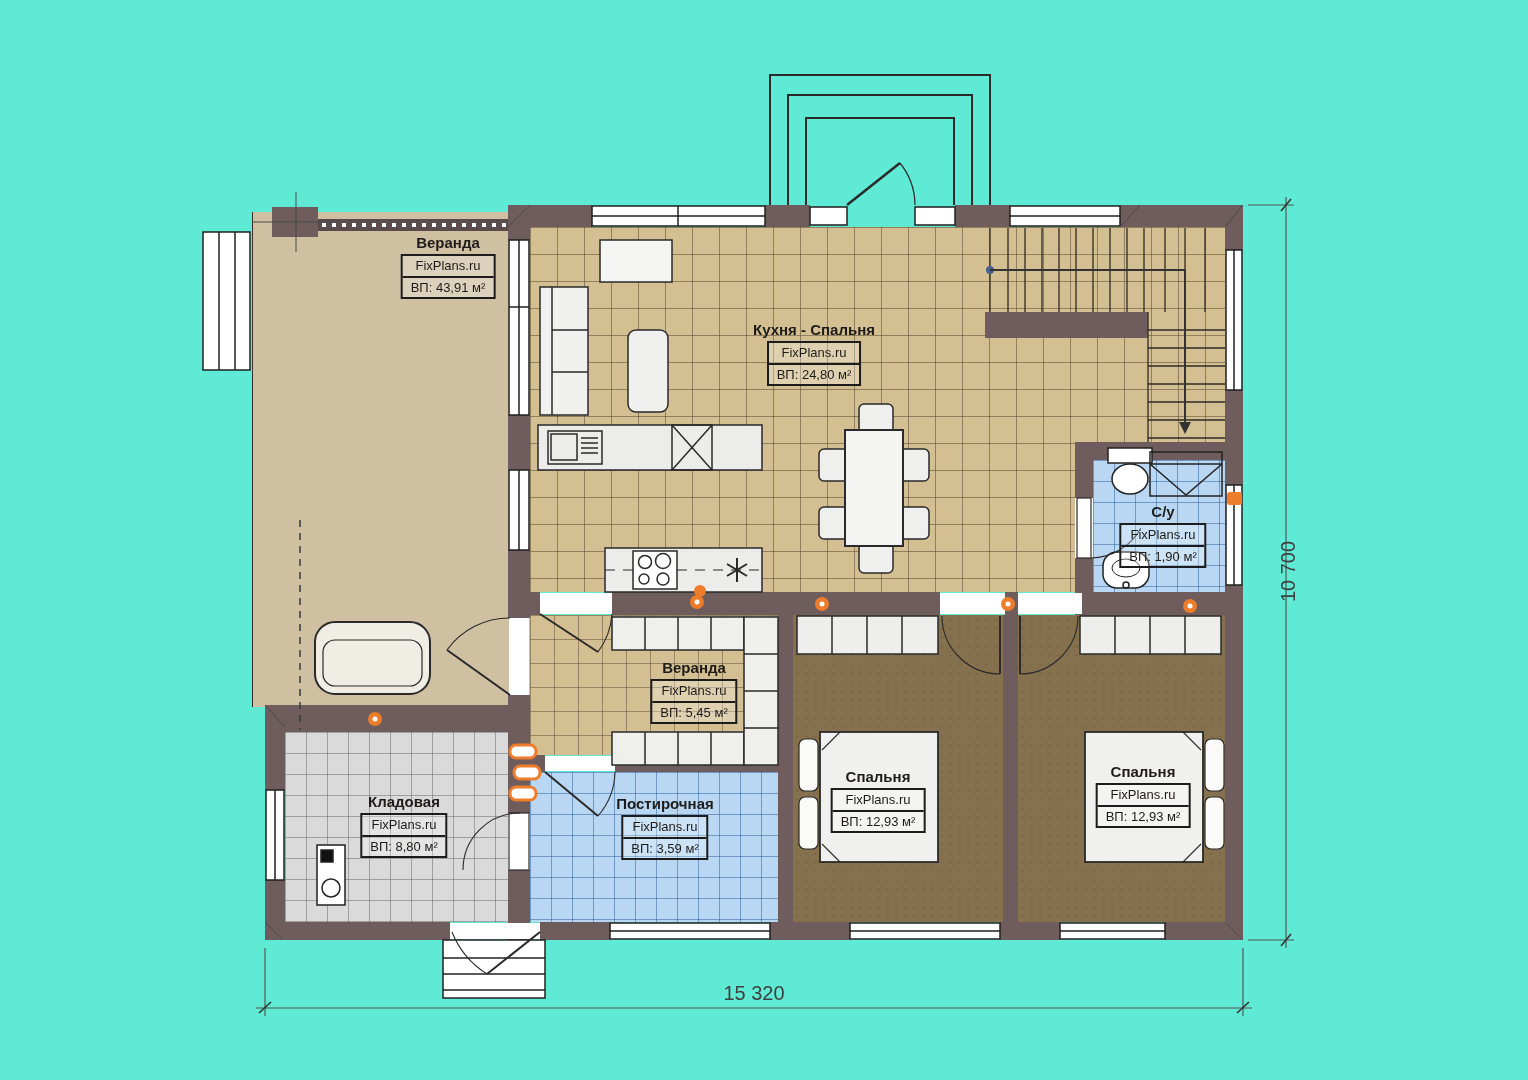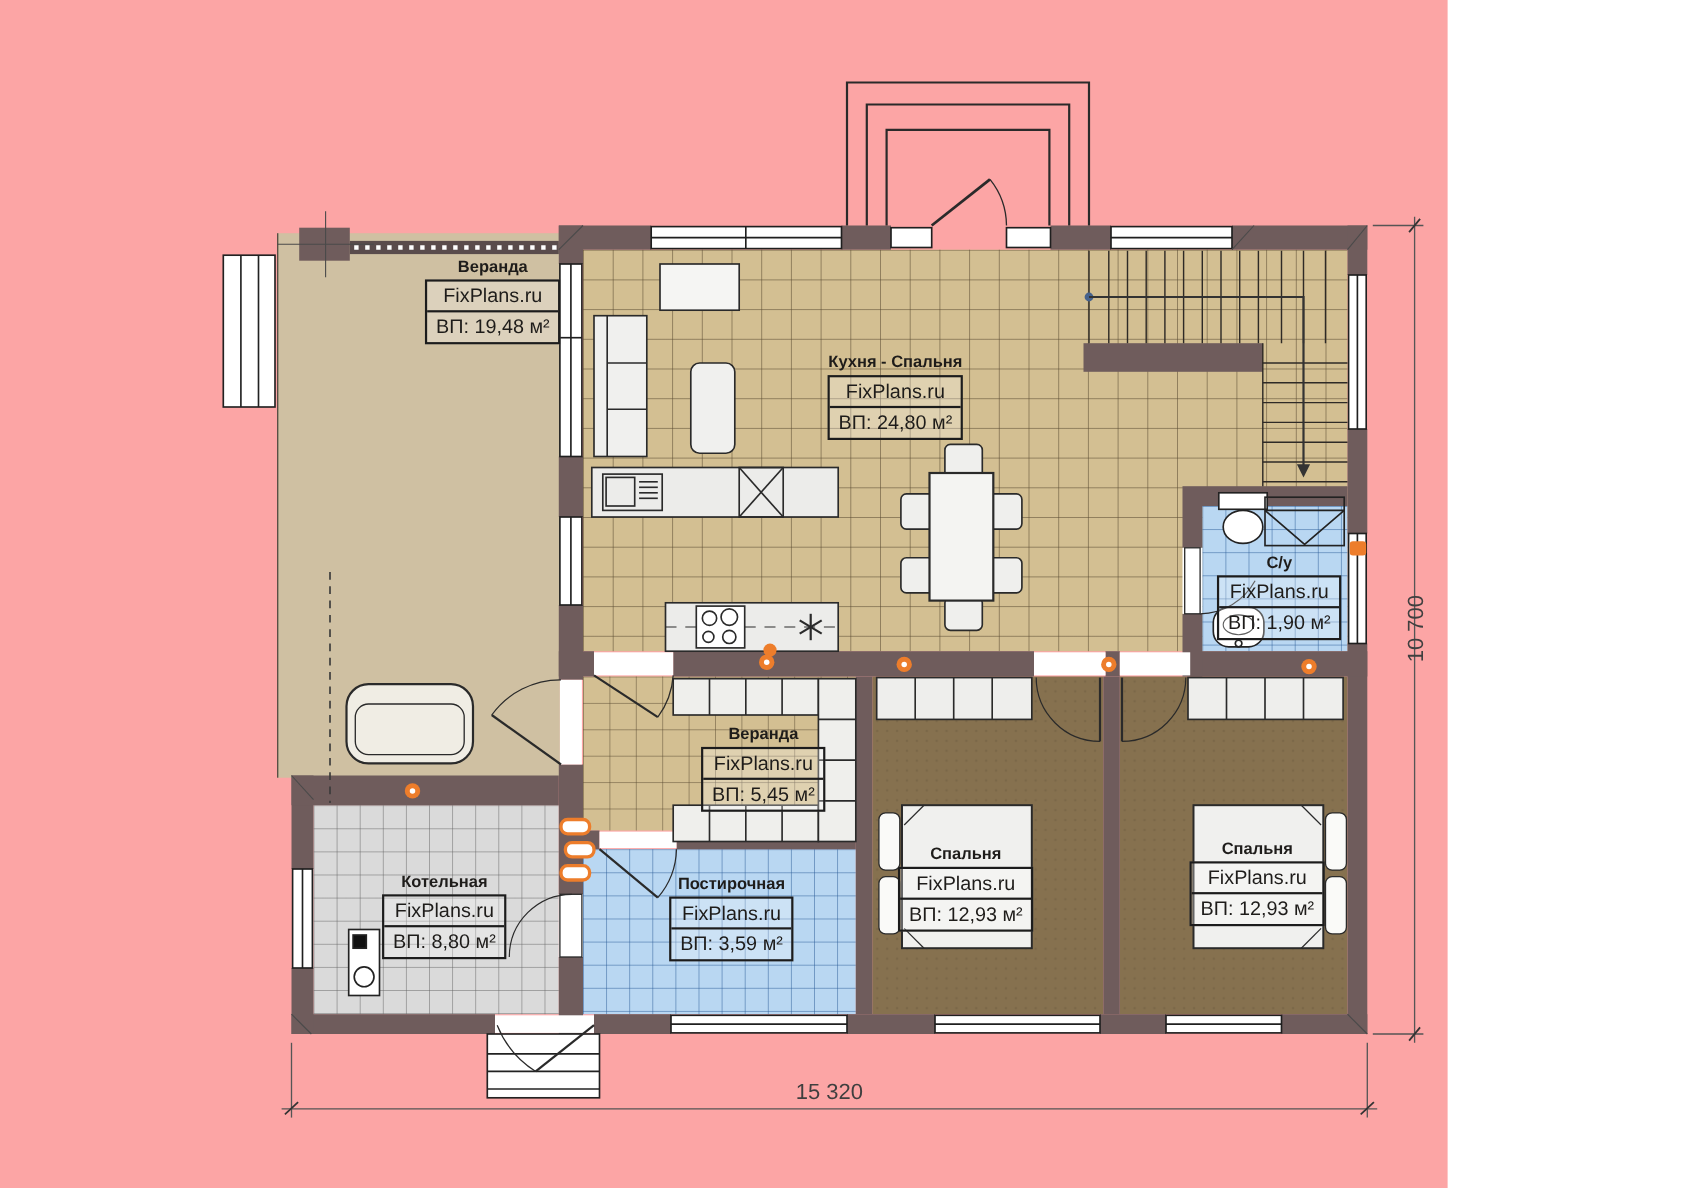--- a/index.html
+++ b/index.html
@@ -1,16 +1,16 @@
 <!DOCTYPE html>
 <html><head>
 <meta charset="utf-8">
 <style>
   html,body{margin:0;padding:0;background:#fff;}
-  .plan{position:relative;width:1316px;height:1080px;background:#fca5a5;overflow:hidden;
+  .plan{position:relative;width:1528px;height:1080px;background:#5eead4;overflow:hidden;
         font-family:"Liberation Sans", sans-serif;}
   .floor,.wall{position:absolute;}
   .wall{background:#6f5c5c;z-index:2;}
   .floor{z-index:1;}
   .f-tan{background-color:#d3bf92;
     background-image:linear-gradient(rgba(90,75,50,.55) 1px,transparent 1px),
                      linear-gradient(90deg,rgba(90,75,50,.55) 1px,transparent 1px);
     background-size:27px 27px;}
   .f-tan-sm{background-color:#d3bf92;
     background-image:linear-gradient(rgba(90,75,50,.5) 1px,transparent 1px),
@@ -26,21 +26,21 @@
     background-size:21px 21px;}
   .f-veranda{background:#cfc0a2;border-left:1.5px solid #3a332d;}
   .f-bedroom{background-color:#86714f;
     background-image:radial-gradient(rgba(0,0,0,.08) 1px,transparent 1.5px);
     background-size:9px 9px;}
   svg.overlay{position:absolute;left:0;top:0;z-index:3;pointer-events:none;}
   .room-label{position:absolute;transform:translateX(-50%);text-align:center;
     color:#1e1c1a;z-index:5;white-space:nowrap;}
   .room-name{font-weight:bold;font-size:15px;margin-bottom:3px;}
   .room-box{display:inline-block;border:2px solid #1c1c1c;background:rgba(255,255,255,.28);
-    font-size:18px;line-height:1.35;}
+    font-size:13px;line-height:1.35;}
   .room-box .row1{padding:1px 8px;border-bottom:2px solid #1c1c1c;}
   .room-box .row2{padding:1px 8px;}
   .dim-text{position:absolute;font-size:20px;color:#3f3f3f;z-index:5;text-align:center;}
   .dim-vert{transform:rotate(-90deg);transform-origin:center center;width:120px;}
 </style>
 </head>
 <body>
 
 <div class="plan">
 
@@ -422,21 +422,21 @@
       <line x1="1286" y1="197" x2="1286" y2="948"></line>
       <line x1="1281" y1="211" x2="1291" y2="199" stroke="#333" stroke-width="1.6"></line>
       <line x1="1281" y1="946" x2="1291" y2="934" stroke="#333" stroke-width="1.6"></line>
     </g>
   </svg>
 
   <div class="room-label" style="left:448px;top:234px;">
     <div class="room-name">Веранда</div>
     <div class="room-box">
       <div class="row1">FixPlans.ru</div>
-      <div class="row2">ВП: 19,48 м²</div>
+      <div class="row2">ВП: 43,91 м²</div>
     </div>
   </div>
   <div class="room-label" style="left:814px;top:321px;">
     <div class="room-name">Кухня - Спальня</div>
     <div class="room-box">
       <div class="row1">FixPlans.ru</div>
       <div class="row2">ВП:  24,80 м²</div>
     </div>
   </div>
   <div class="room-label" style="left:1163px;top:503px;">
@@ -447,21 +447,21 @@
     </div>
   </div>
   <div class="room-label" style="left:694px;top:659px;">
     <div class="room-name">Веранда</div>
     <div class="room-box">
       <div class="row1">FixPlans.ru</div>
       <div class="row2">ВП: 5,45 м²</div>
     </div>
   </div>
   <div class="room-label" style="left:404px;top:793px;">
-    <div class="room-name">Котельная</div>
+    <div class="room-name">Кладовая</div>
     <div class="room-box">
       <div class="row1">FixPlans.ru</div>
       <div class="row2">ВП: 8,80 м²</div>
     </div>
   </div>
   <div class="room-label" style="left:665px;top:795px;">
     <div class="room-name">Постирочная</div>
     <div class="room-box">
       <div class="row1">FixPlans.ru</div>
       <div class="row2">ВП: 3,59 м²</div>

